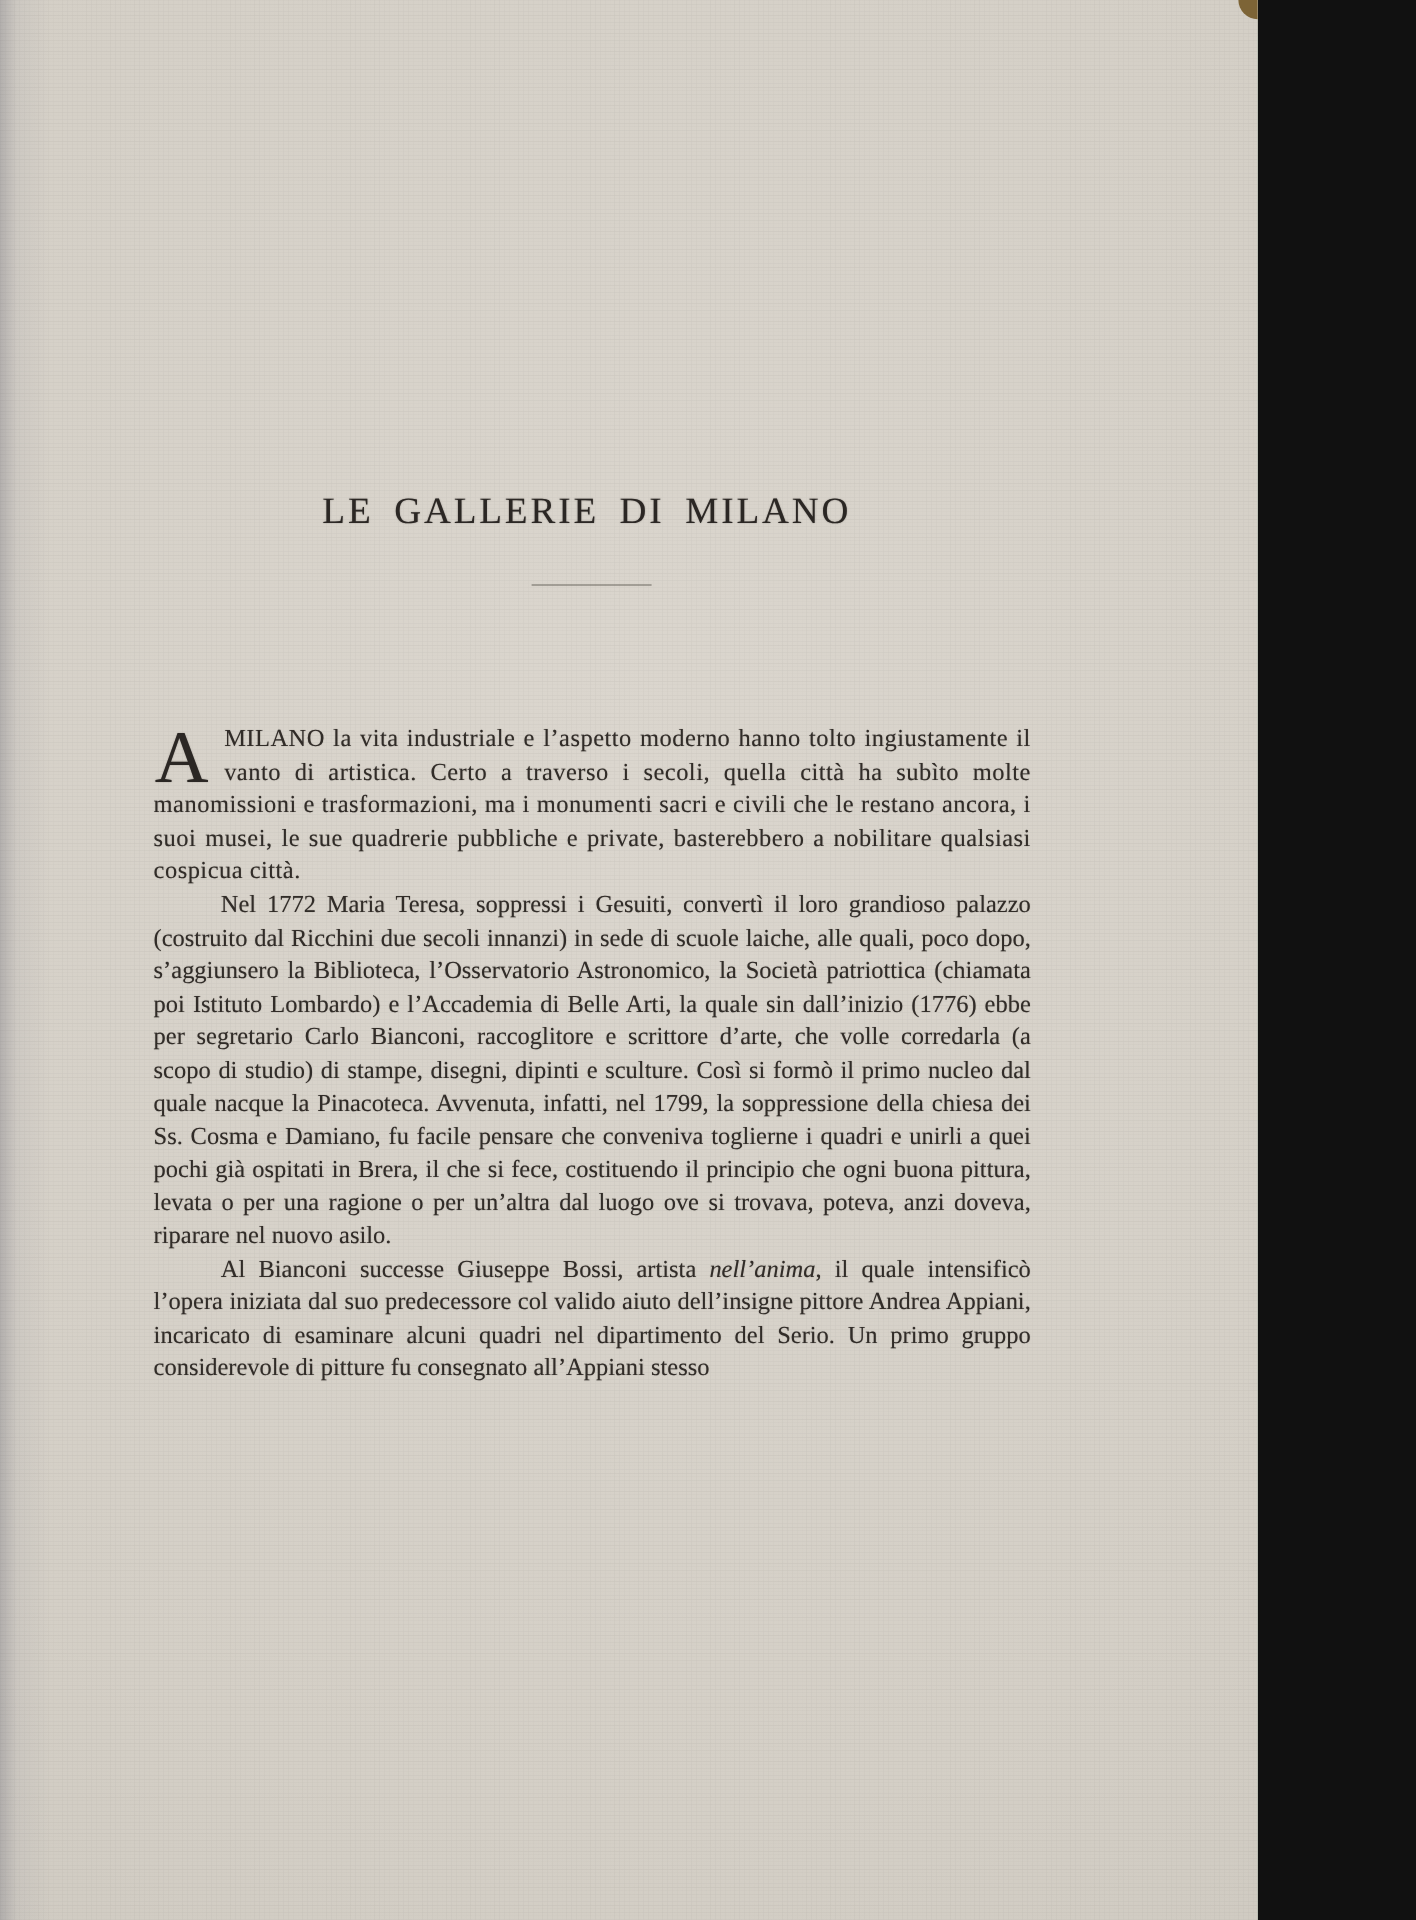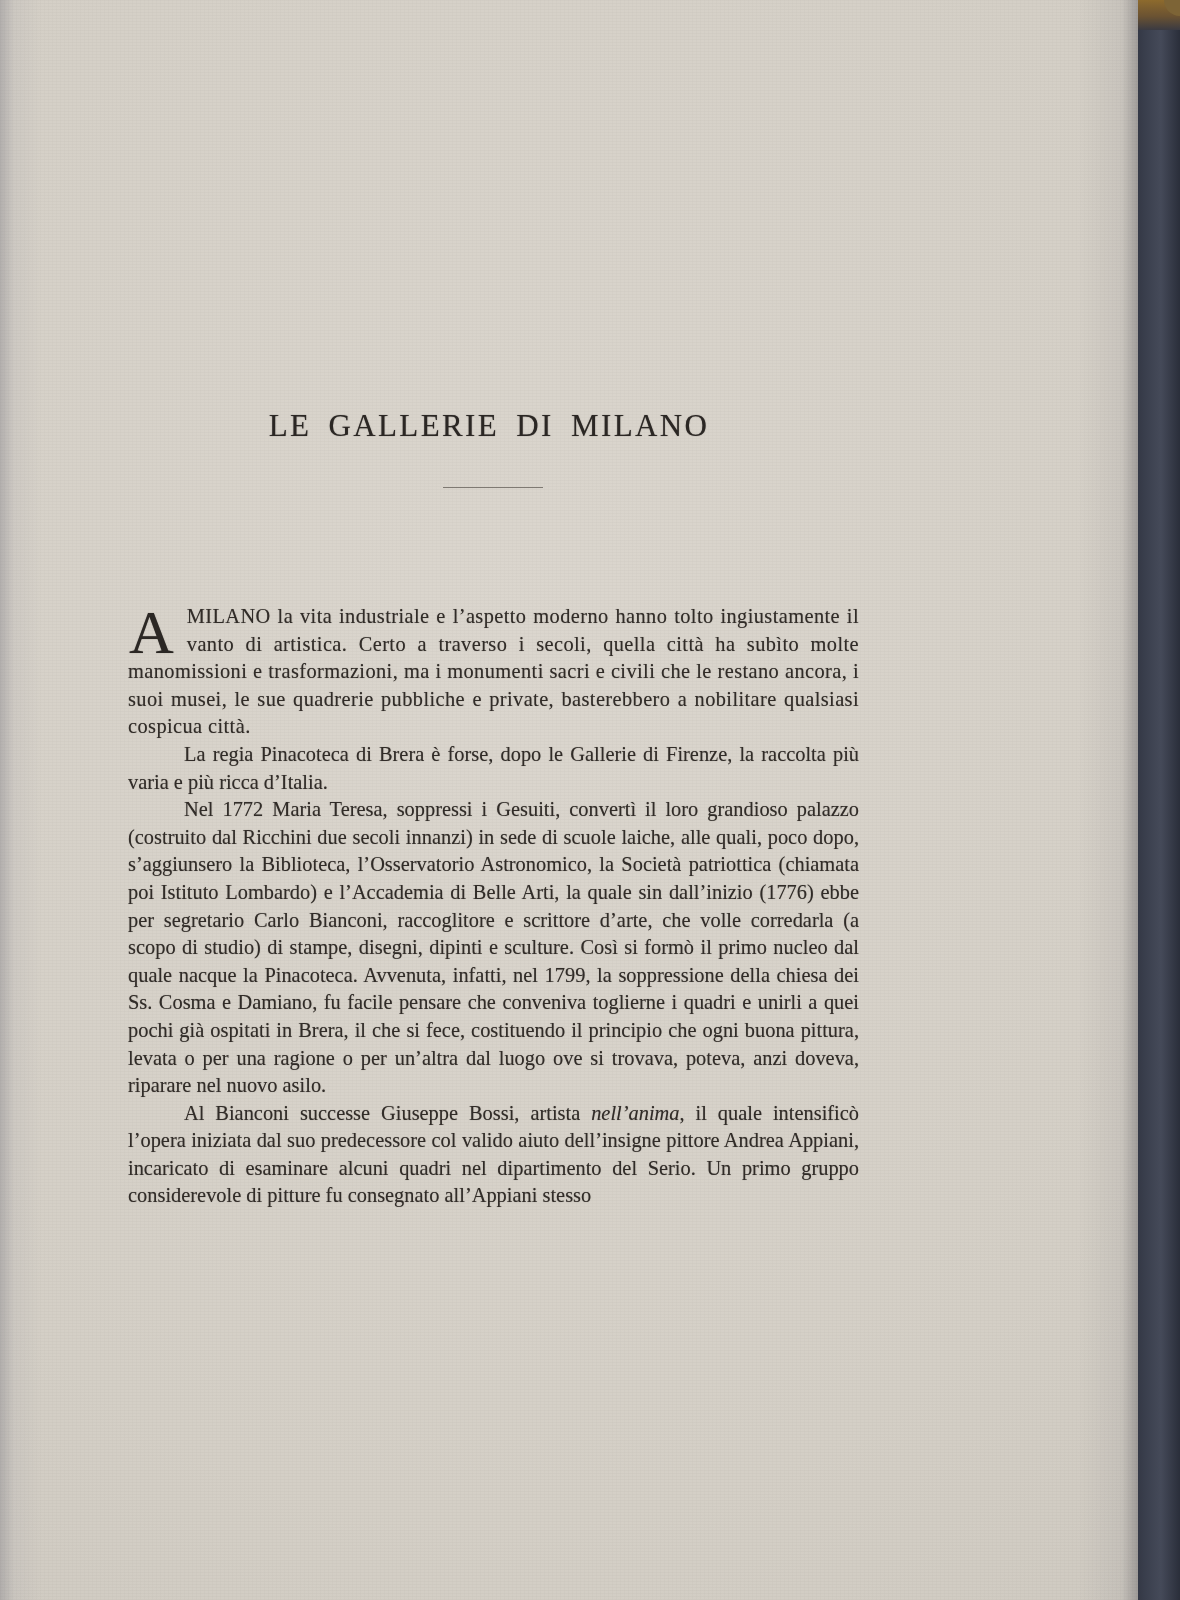--- a/index.html
+++ b/index.html
@@ -3,21 +3,21 @@
 <meta charset="utf-8">
 <style>
   html, body {
     margin: 0;
     padding: 0;
     background: #111;
   }
 
   .page-scan {
     position: relative;
-    width: 1180px;
+    width: 1048px;
     height: 1600px;
     overflow: hidden;
     background: #86efac; 
     font-family: "Liberation Serif", "DejaVu Serif", serif;
   }
 
   
   .binding {
     position: absolute;
     top: 0;
@@ -186,23 +186,20 @@
 
     <div class="title-rule"></div>
 
     <div class="body-text">
 
       <p class="para-first">
         <span class="dropcap">A</span><span class="smallcaps-run">MILANO la vita industriale e l’aspetto moderno hanno tolto ingiustamente il vanto di artistica. Certo a traverso i secoli, quella città ha subìto molte manomissioni e trasformazioni, ma i monumenti sacri e civili che le restano ancora, i suoi musei, le sue quadrerie pubbliche e private, basterebbero a nobilitare qualsiasi cospicua città.</span>
       </p>
 
 
-      <p>
-        <span>La regia Pinacoteca di Brera è forse, dopo le Gallerie di Firenze, la raccolta più varia e più ricca d’Italia.</span>
-      </p>
 
       <p>
         <span>Nel 1772 Maria Teresa, soppressi i Gesuiti, convertì il loro grandioso palazzo (costruito dal Ricchini due secoli innanzi) in sede di scuole laiche, alle quali, poco dopo, s’aggiunsero la Biblioteca, l’Osservatorio Astronomico, la Società patriottica (chiamata poi Istituto Lombardo) e l’Accademia di Belle Arti, la quale sin dall’inizio (1776) ebbe per segretario Carlo Bianconi, raccoglitore e scrittore d’arte, che volle corredarla (a scopo di studio) di stampe, disegni, dipinti e sculture. Così si formò il primo nucleo dal quale nacque la Pinacoteca. Avvenuta, infatti, nel 1799, la soppressione della chiesa dei Ss. Cosma e Damiano, fu facile pensare che conveniva toglierne i quadri e unirli a quei pochi già ospitati in Brera, il che si fece, costituendo il principio che ogni buona pittura, levata o per una ragione o per un’altra dal luogo ove si trovava, poteva, anzi doveva, riparare nel nuovo asilo.</span>
       </p>
 
       <p>
         <span>Al Bianconi successe Giuseppe Bossi, artista </span><em>nell’anima</em><span>, il quale intensificò l’opera iniziata dal suo predecessore col valido aiuto dell’insigne pittore Andrea Appiani, incaricato di esaminare alcuni quadri nel dipartimento del Serio. Un primo gruppo considerevole di pitture fu consegnato all’Appiani stesso</span>
       </p>
 
     </div>

